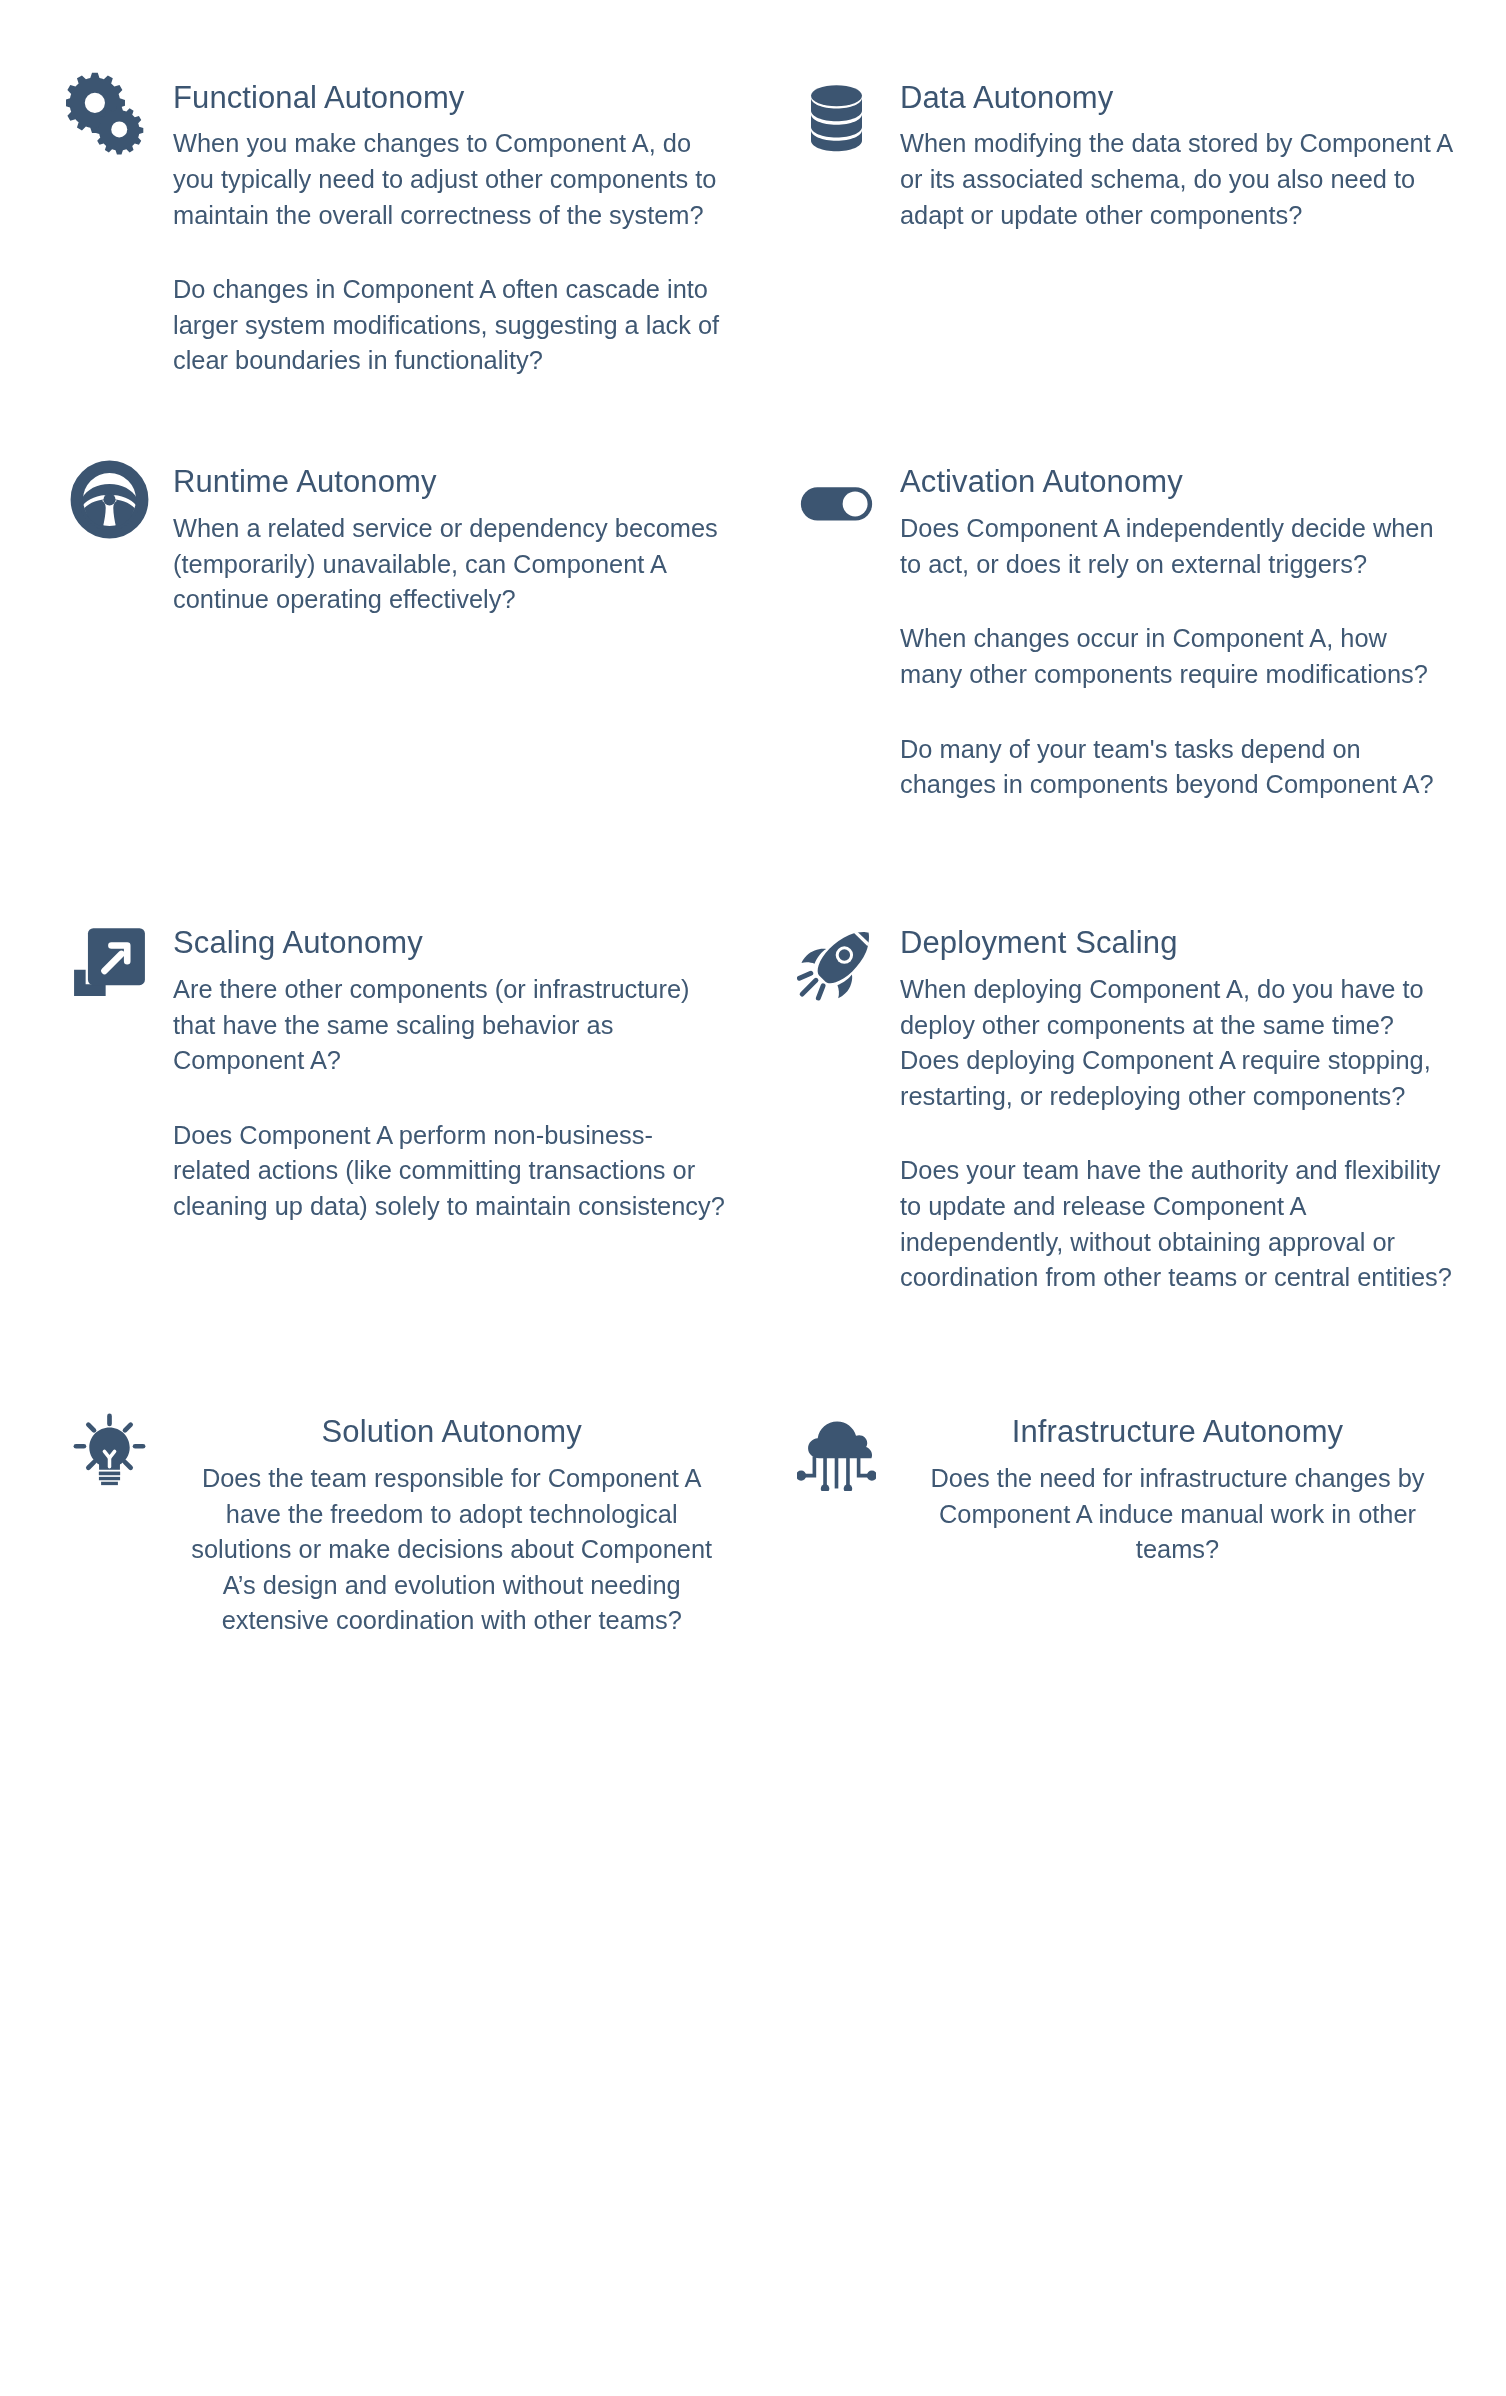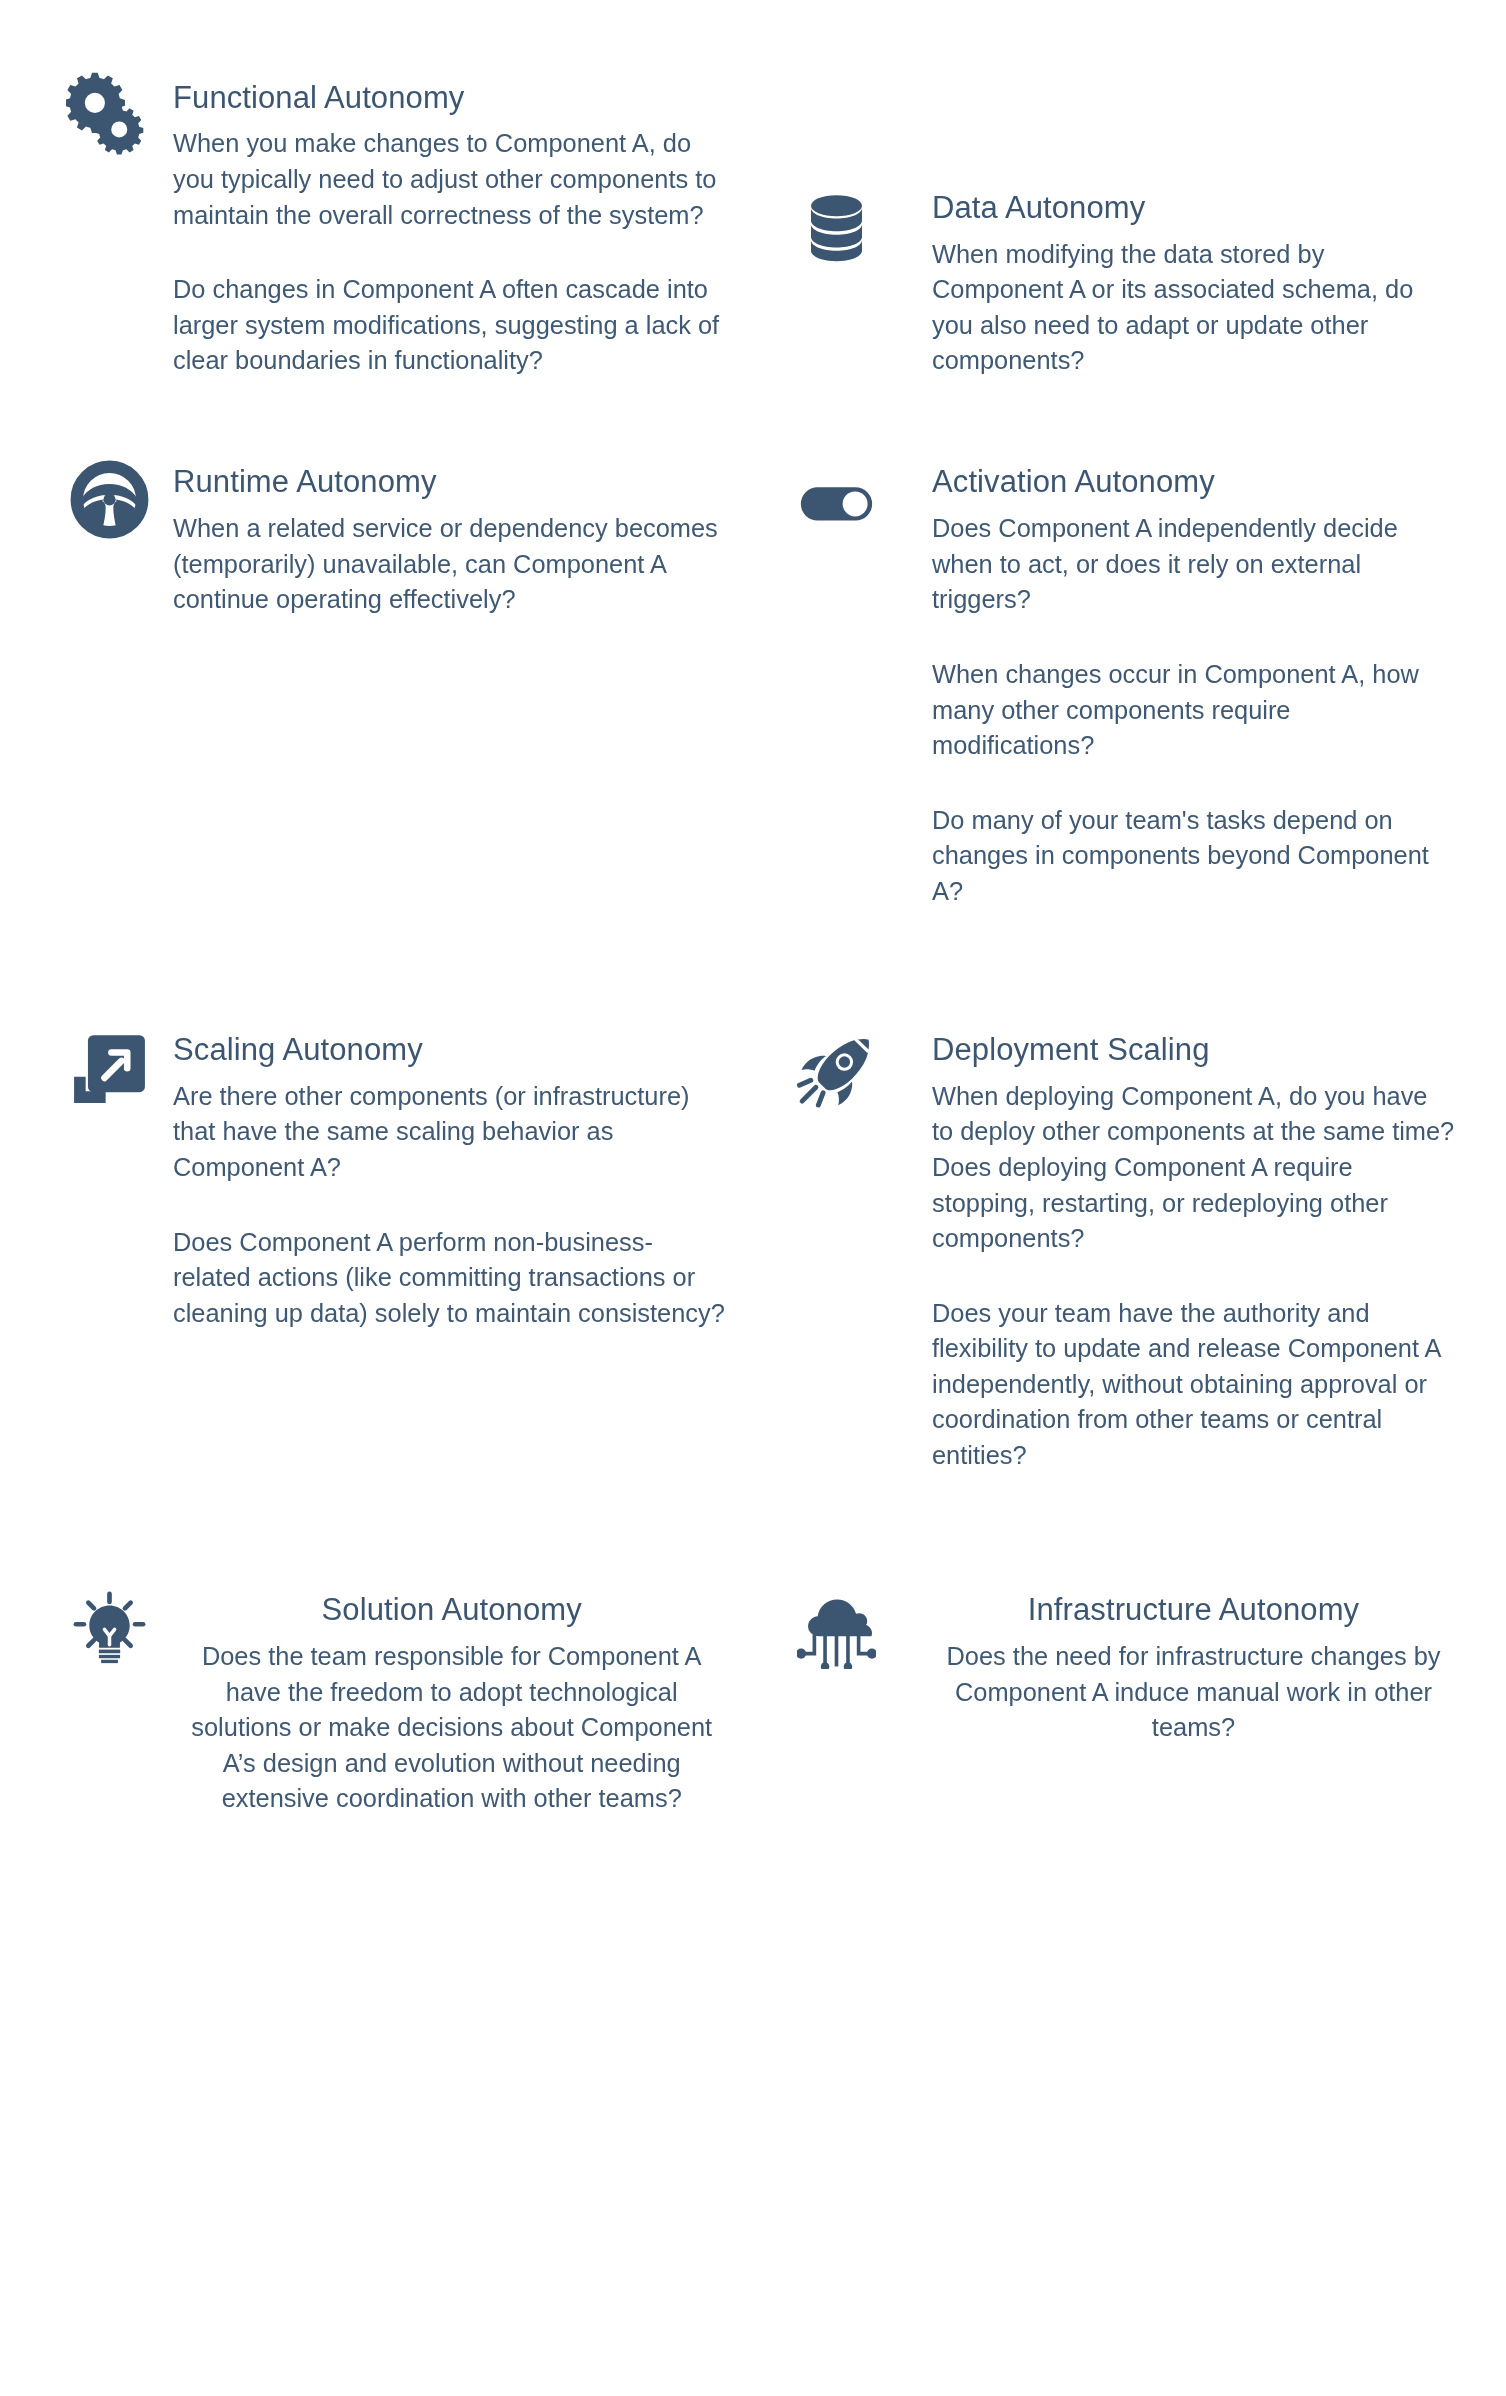--- a/index.html
+++ b/index.html
@@ -41,21 +41,20 @@
   }
   .cell-left {
     width: 753px;
     padding-left: 64px;
     padding-right: 22.6px;
   }
   .cell-right {
     width: 753px;
     padding-left: 38px;
     padding-right: 51px;
-    gap: 32px;
   }
 
   
   .icon-wrap {
     flex: 0 0 auto;
     width: 90px;
     height: 90px;
     margin-right: 19px;
     display: flex;
     align-items: center;
@@ -83,21 +82,21 @@
     font-weight: 400;
     line-height: 1.40;
     color: #3f5873;
     margin: 0;
   }
   .qpara + .qpara {
     margin-top: 39px;
   }
 
   
-  .row-1 { margin-top: 72px; align-items: flex-end; }
+  .row-1 { margin-top: 72px; }
   .row-2 { margin-top: 78px; }
   .row-3 { margin-top: 115px; }
   .row-4 { margin-top: 111px; text-align: center; }
 
   
   .nudge-gears   { margin-top: -5.6px; }
   .nudge-db      { margin-top: 0px; }
   .nudge-wheel   { margin-top: -1.9px; }
   .nudge-toggle  { margin-top: 1.9px; }
   .nudge-scale   { margin-top: -1.9px; }

